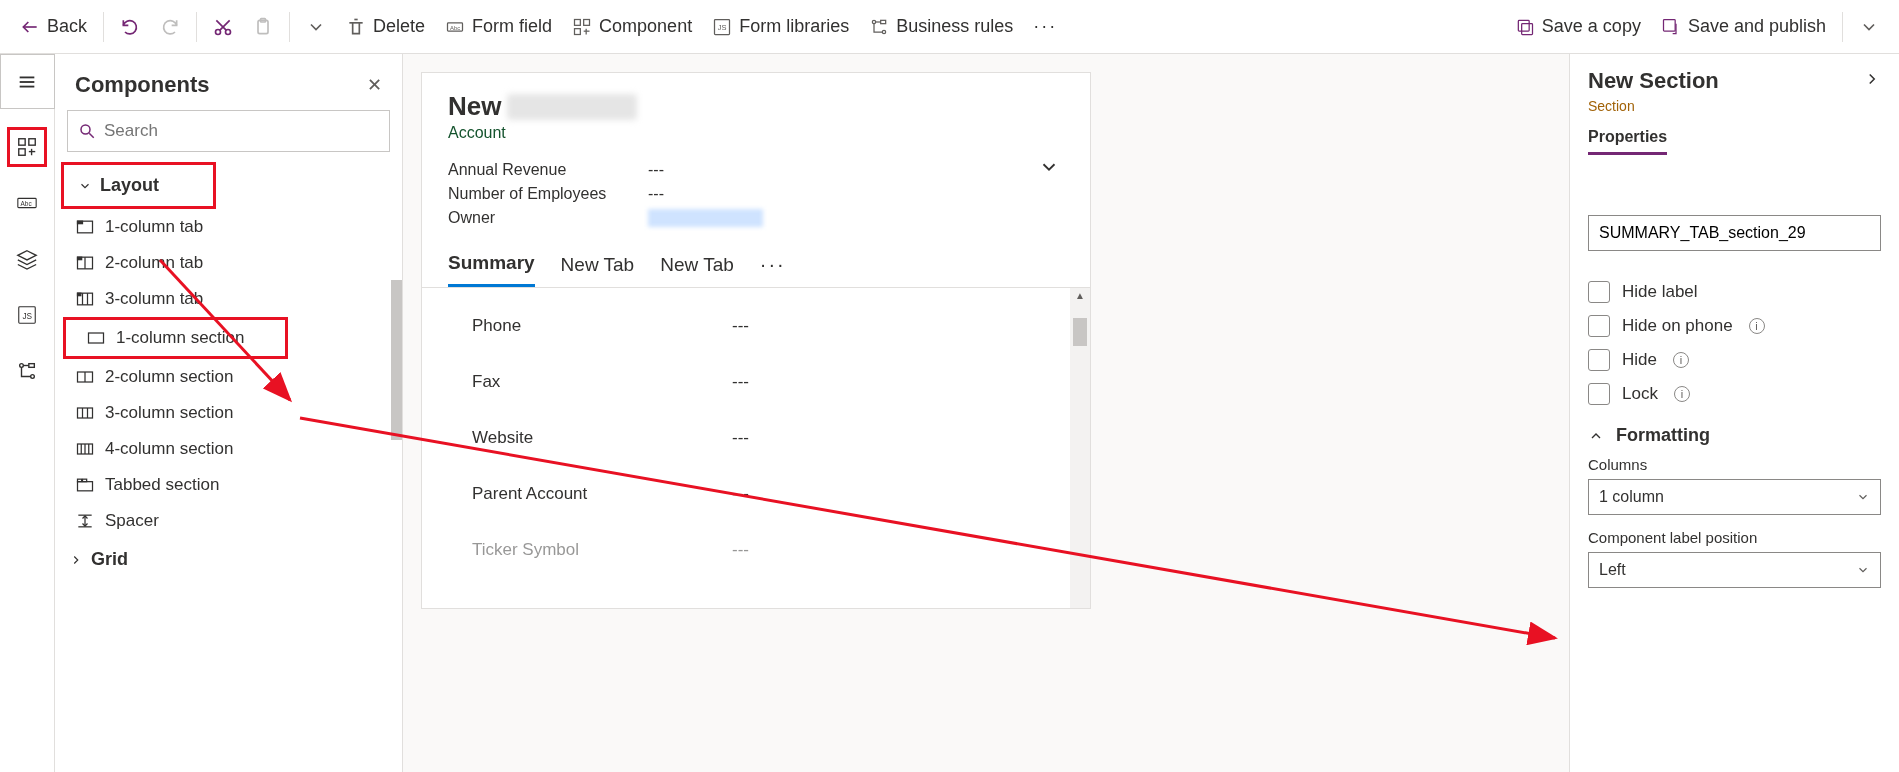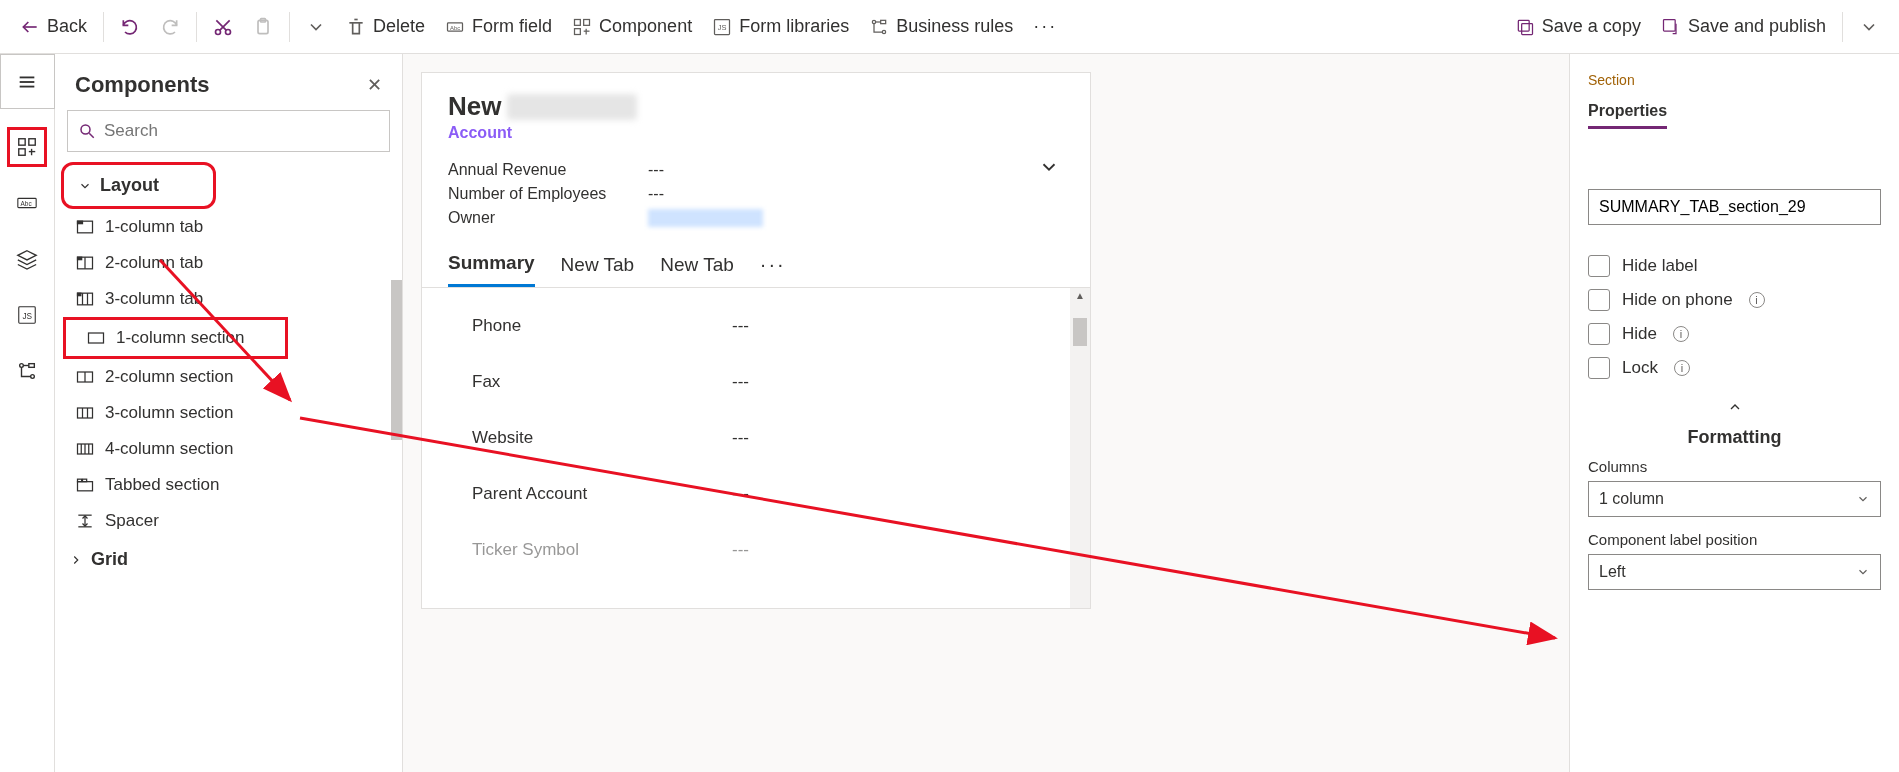--- a/index.html
+++ b/index.html
@@ -28,35 +28,35 @@
 
   
   .components { width:348px; border-right:1px solid #e1dfdd; display:flex; flex-direction:column; background:#fff; position:relative; }
   .components-header { display:flex; align-items:center; justify-content:space-between; padding:18px 20px 12px 20px; }
   .components-header h2 { font-size:22px; font-weight:600; }
   .close-x { cursor:pointer; font-size:18px; color:#605e5c; }
   .search-wrap { margin:0 12px 10px 12px; border:1px solid #c8c6c4; display:flex; align-items:center; padding:6px 10px; height:42px; }
   .search-wrap svg { width:18px; height:18px; stroke:#742774; fill:none; margin-right:8px; }
   .search-wrap input { border:none; outline:none; font-size:17px; flex:1; color:#605e5c; }
 
-  .group-header { display:flex; align-items:center; padding:10px 14px; font-size:18px; font-weight:600; cursor:pointer; gap:8px;border-radius:12px; }
+  .group-header { display:flex; align-items:center; padding:10px 14px; font-size:18px; font-weight:600; cursor:pointer; gap:8px; }
   .group-header.collapsed svg { transform:rotate(-90deg); }
   .comp-item { display:flex; align-items:center; gap:10px; padding:8px 14px 8px 20px; font-size:17px; cursor:pointer; }
   .comp-item svg { width:20px; height:20px; stroke:#323130; fill:none; }
   .comp-list { position:relative; overflow:auto; flex:1; }
 
   .scroll-thumb { position:absolute; right:0; top:118px; width:11px; height:160px; background:#c8c6c4; }
 
   
   .canvas { flex:1; background:#faf9f8; padding:18px; overflow:hidden; }
   .form-card { width:670px; background:#fff; border:1px solid #e1dfdd; margin:0; }
   .form-header { padding:18px 26px 8px 26px; }
   .form-title { font-size:26px; font-weight:700; display:flex; align-items:center; gap:6px;text-align:center;}
   .blur-box { display:inline-block; width:130px; height:26px; background:#e5e5e5; filter:blur(3px); border-radius:3px;}
-  .form-sub { font-size:16px; color:#8b5cf6; margin-top:2px;font-weight:bold; }
+  .form-sub { font-size:16px; color:#14532d; margin-top:2px; }
   .hdr-fields { padding:8px 26px 4px 26px; position:relative; }
   .hdr-row { display:flex; font-size:16px; color:#323130; padding:3px 0;}
   .hdr-row .k { width:200px; color:#323130; }
   .hdr-row .v { color:#323130; }
   .owner-blur { display:inline-block; width:115px; height:18px; background:#cfe3ff; filter:blur(2px);}
   .chev-down { position:absolute; right:30px; top:6px; cursor:pointer; }
 
   .tabs { display:flex; gap:26px; padding:18px 26px 0 26px; border-bottom:1px solid #e1dfdd; align-items:center;}
   .tab { font-size:19px; padding-bottom:10px; cursor:pointer; color:#323130;}
   .tab.active { font-weight:600; border-bottom:3px solid #0078d4; }
@@ -73,21 +73,21 @@
   
   .props { width:330px; border-left:1px solid #e1dfdd; padding:14px 18px; overflow:auto; }
   .props-head { display:flex; justify-content:space-between; align-items:center;}
   .props-head h3 { font-size:22px; font-weight:600;}
   .props-sub { font-size:14px; color:#a16207; margin-top:4px; margin-bottom:14px;}
   .props-tab { font-size:16px; font-weight:600; border-bottom:3px solid #742774; display:inline-block; padding-bottom:6px; margin-bottom:12px;}
   .text-input { width:100%; border:1px solid #8a8886; padding:8px 10px; font-size:16px; margin-bottom:18px;margin-top:48px;}
   .chk-row { display:flex; align-items:center; gap:12px; font-size:17px; margin:12px 0;}
   .chk { width:22px; height:22px; border:1px solid #8a8886; border-radius:3px; cursor:pointer;}
   .info { width:16px; height:16px; border:1px solid #8a8886; border-radius:50%; display:inline-flex; align-items:center; justify-content:center; font-size:11px; color:#605e5c; margin-left:4px;}
-  .fmt-header { display:flex; align-items:center; gap:12px; font-size:18px; font-weight:600; margin:20px 0 10px 0; cursor:pointer;flex-direction:column;}
+  .fmt-header { display:flex; align-items:center; gap:12px; font-size:18px; font-weight:600; margin:20px 0 10px 0; cursor:pointer;}
   .fld-label { font-size:15px; color:#323130; margin:8px 0 6px 0;}
   .select { width:100%; border:1px solid #8a8886; padding:8px 10px; font-size:16px; display:flex; justify-content:space-between; align-items:center; cursor:pointer; margin-bottom:14px;}
 
   
   .anno-svg { position:absolute; top:0; left:0; pointer-events:none; }
 </style>
 </head>
 <body>
 
 <div class="toolbar">
@@ -415,20 +415,28 @@
         </div>
         <div class="section-scroll">
           <span class="arrow-up">▲</span>
           <div class="thumb"></div>
         </div>
       </div>
     </div>
   </div>
 
   <div class="props">
+    <div class="props-head">
+      <h3>New Section</h3>
+      <span>
+        <svg viewBox="0 0 24 24" width="18" height="18" stroke="#323130" stroke-width="2" fill="none">
+            <polyline points="9,6 15,12 9,18"></polyline>
+          </svg>
+      </span>
+    </div>
     <div class="props-sub">Section</div>
     <div class="props-tab">Properties</div>
 
     <input class="text-input" value="SUMMARY_TAB_section_29" style="">
 
     <div class="chk-row">
       <div class="chk"></div>
       <span>Hide label</span>
     </div>
     <div class="chk-row">

